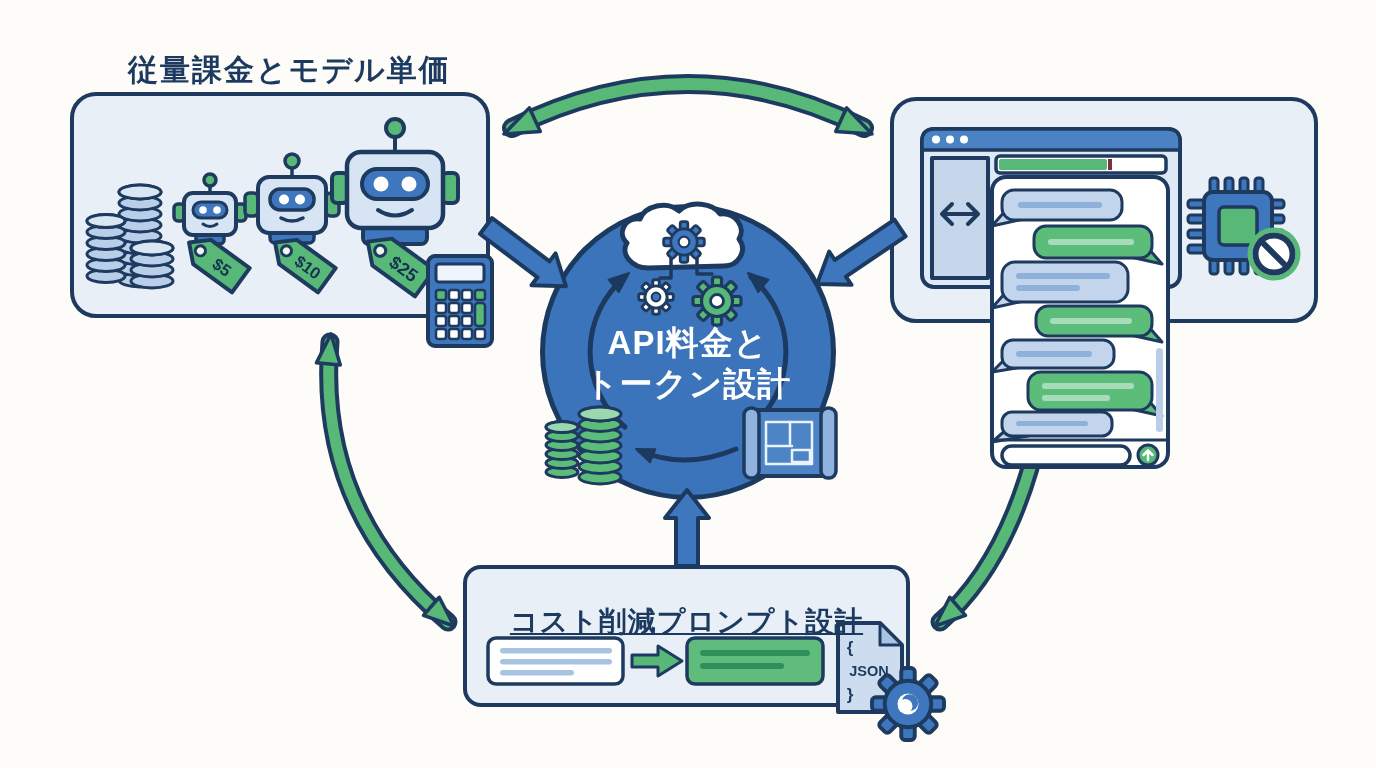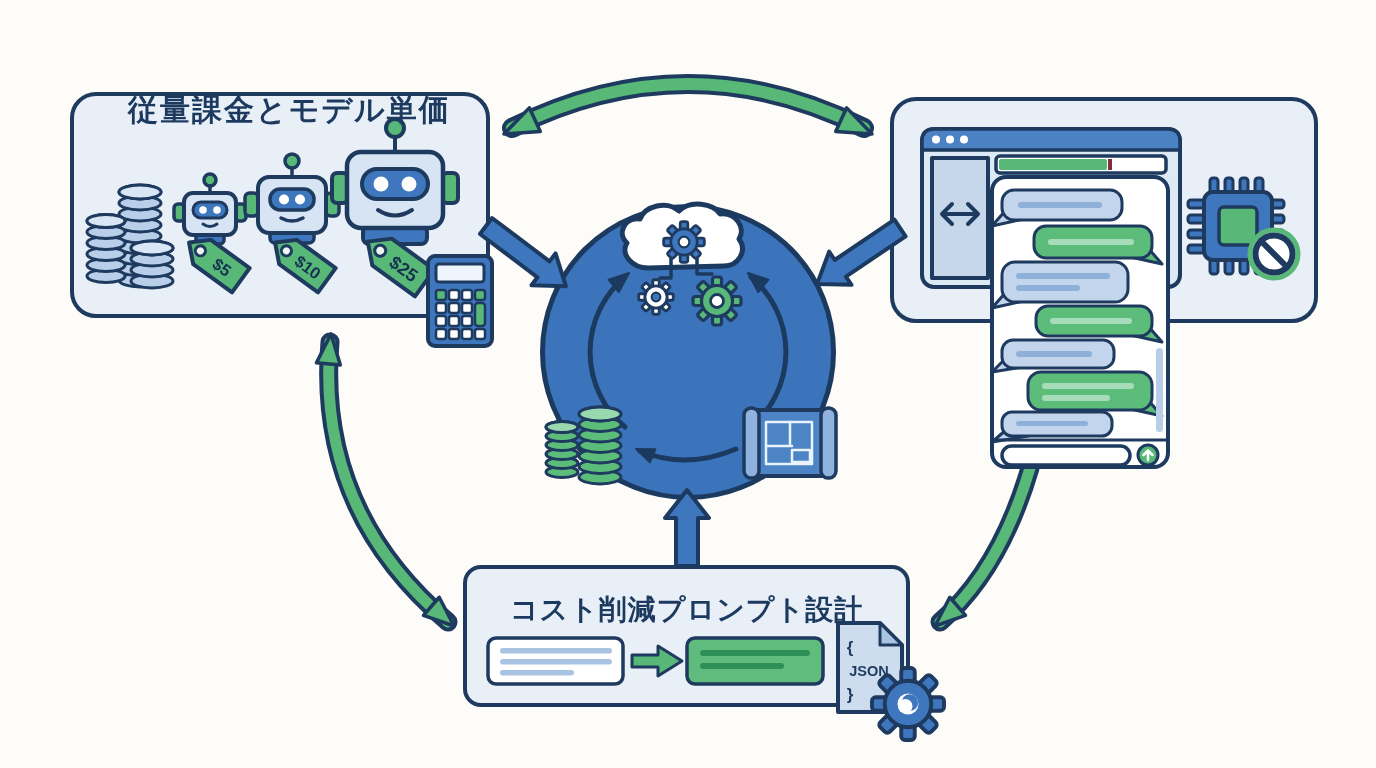--- a/index.html
+++ b/index.html
@@ -11,21 +11,20 @@
   }
   .panel {
     position:absolute; background:#e9eff7;
     border:4px solid #1e3a5f; border-radius:26px;
   }
   .art { position:absolute; left:0; top:0; width:1376px; height:768px; }
   .art * { stroke-linejoin:round; stroke-linecap:round; }
   .title {
     position:absolute; font-weight:800; color:#1c3a5f;
     white-space:nowrap;
-    margin-top:40px;
   }
   .circle {
     position:absolute; left:540px; top:204px; width:296px; height:296px;
     border-radius:50%; background:#3b74ba; border:5px solid #1c3a60;
   }
   .circle-label {
     position:absolute; left:540px; top:322px; width:296px;
     text-align:center; font-weight:800; color:#ffffff;
     font-size:33px; line-height:41px; letter-spacing:1px;
   }
@@ -370,16 +369,20 @@
     </g>
     <g transform="translate(908,704) scale(1.5)" fill="#3e77bd" stroke="#1e3a5f" stroke-width="2.6">
       <use href="#gear8"></use>
       <circle r="7" fill="#ffffff" stroke="none"></circle>
       <circle cx="1.2" cy="-0.9" r="5.6" fill="#3e77bd" stroke="none"></circle>
       <circle cx="-1.8" cy="1.4" r="4.8" fill="#ffffff" stroke="none"></circle>
     </g>
   </svg>
 
   <div class="title" style="left:128px; top:50px; font-size:30px; letter-spacing:2px;">従量課金とモデル単価</div>
-  <div class="title" style="left:463px; top:551px; width:447px; text-align:center; font-size:28px; letter-spacing:1px;">コスト削減プロンプト設計</div>
-
+  <div class="title" style="left:463px; top:603px; width:447px; text-align:center; font-size:28px; letter-spacing:1px;text-decoration:underline;">コスト削減プロンプト設計</div>
+
+  <div class="circle-label">
+    <div>API料金と</div>
+    <div>トークン設計</div>
+  </div>
 
 </div>
 
 </body></html>

